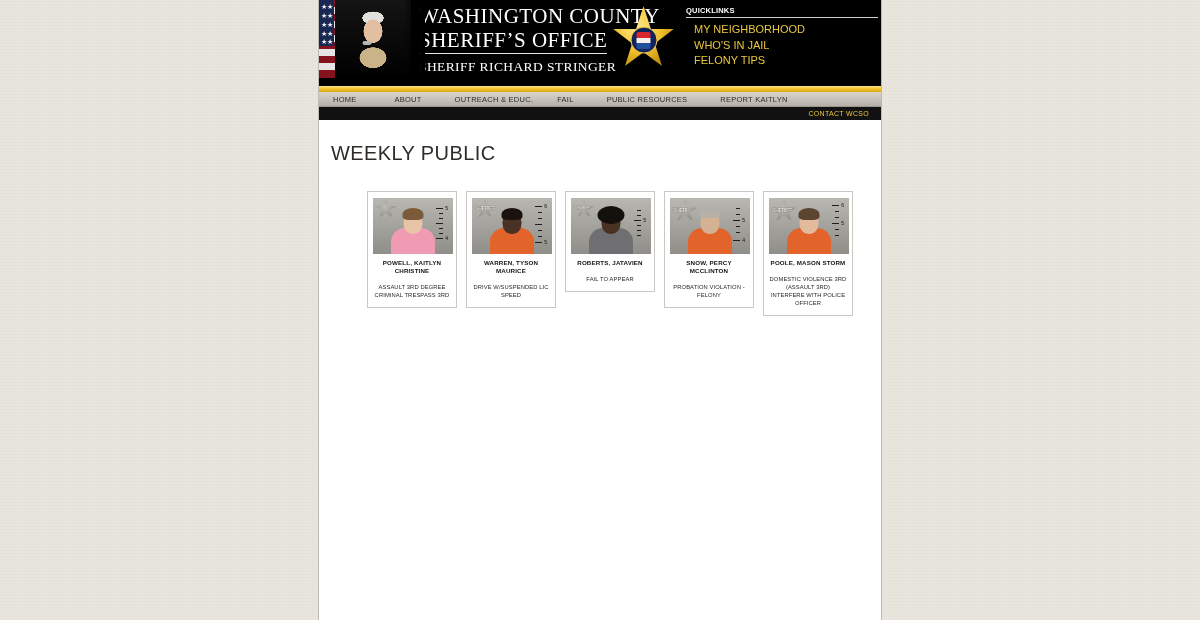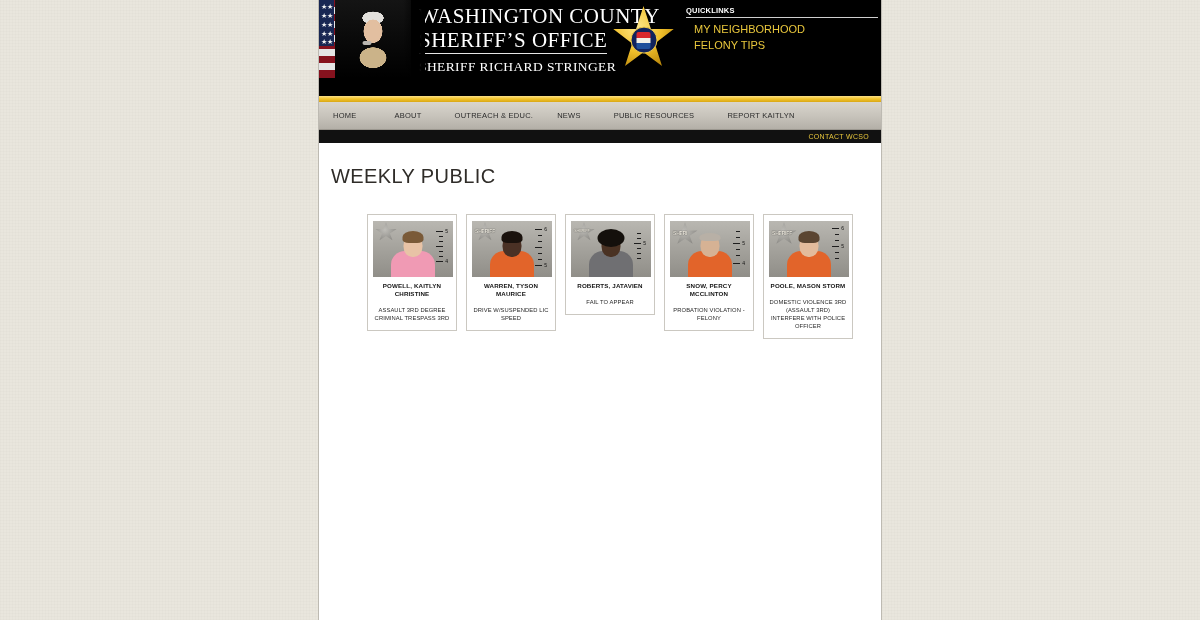--- a/index.html
+++ b/index.html
@@ -27,21 +27,21 @@
     width:564px; height:620px;
     background:#ffffff;
     border-left:1px solid #bdbab2;
     border-right:1px solid #bdbab2;
     z-index:1;
   }
 
   
   .header{
     position:relative;
-    height:96px;
+    height:86px;
     background:#000;
     overflow:hidden;
   }
   .flag{
     position:absolute; left:0; top:0; width:22px; height:78px;
     background:
       linear-gradient(180deg,#8d1420 0 9%, #f2f2f2 9% 18%, #8d1420 18% 27%,
                       #f2f2f2 27% 36%, #8d1420 36% 45%, #f2f2f2 45% 54%,
                       #8d1420 54% 63%, #f2f2f2 63% 72%, #8d1420 72% 81%,
                       #f2f2f2 81% 90%, #8d1420 90% 100%);
@@ -140,21 +140,21 @@
     white-space:nowrap;
     cursor:pointer;
   }
 
   
   .goldbar{
     height:6px;
     background:linear-gradient(180deg,#fbe08a 0%, #f5c62e 45%, #d9a716 100%);
   }
   .nav{
-    height:28px;
+    height:15px;
     background:linear-gradient(180deg,#d9d5cd 0%, #c6c2ba 55%, #b4b0a8 100%);
     border-bottom:1px solid #9b978f;
     display:flex;
     align-items:center;
     padding-left:14px;
   }
   .nav a{
     font-size:7.5px;
     color:#2b2b2b;
     text-decoration:none;
@@ -321,32 +321,33 @@
       <div class="ball" style="left:46px;top:56px"></div>
       <div class="ball" style="left:11px;top:56px"></div>
       <div class="ball" style="left:-1px;top:20px"></div>
       <div class="disc"></div>
     </div>
 
     <div class="quicklinks">
       <div class="ql-title">QUICKLINKS</div>
       <ul class="ql-list">
         <li>MY NEIGHBORHOOD</li>
+        <li>WHO'S IN JAIL</li>
         <li>FELONY TIPS</li>
       </ul>
     </div>
   </div>
 
   <div class="goldbar"></div>
 
   <div class="nav">
     <a class="n0" href="#">HOME</a>
     <a class="n1" href="#">ABOUT</a>
     <a class="n2" href="#">OUTREACH &amp; EDUC.</a>
-    <a class="n3" href="#">NEWS</a>
+    <a class="n3" href="#">FAIL</a>
     <a class="n4" href="#">PUBLIC RESOURCES</a>
     <a class="n5" href="#">REPORT KAITLYN</a>
   </div>
 
   <div class="subbar">
     <a href="#">CONTACT WCSO</a>
   </div>
 
   <div class="content">
     <h1 class="page-title">WEEKLY PUBLIC</h1>

